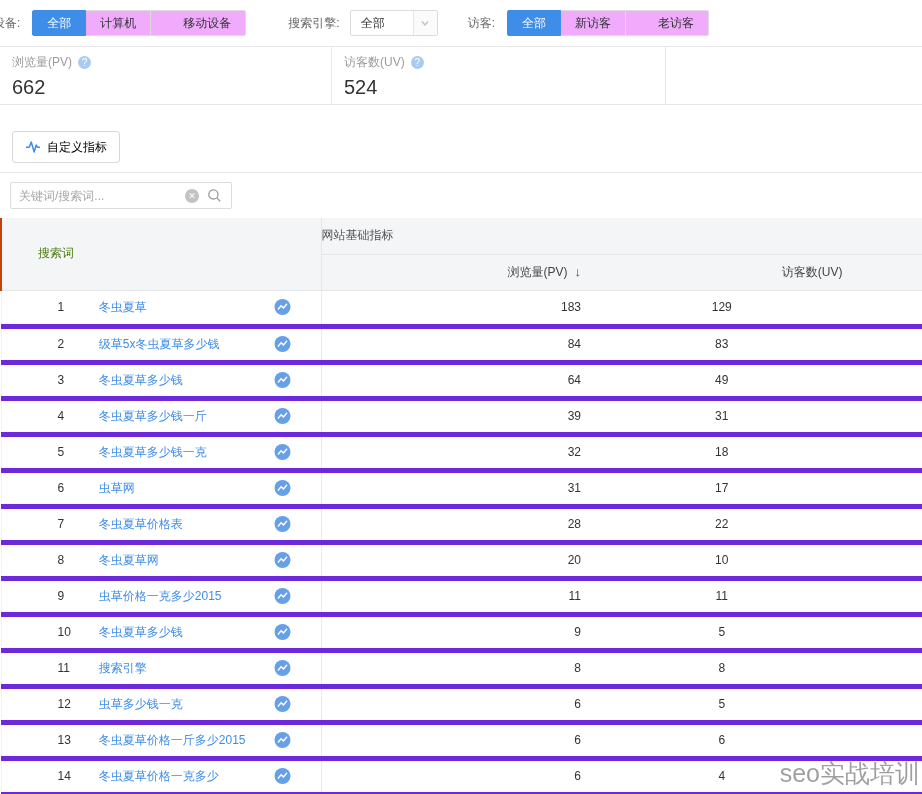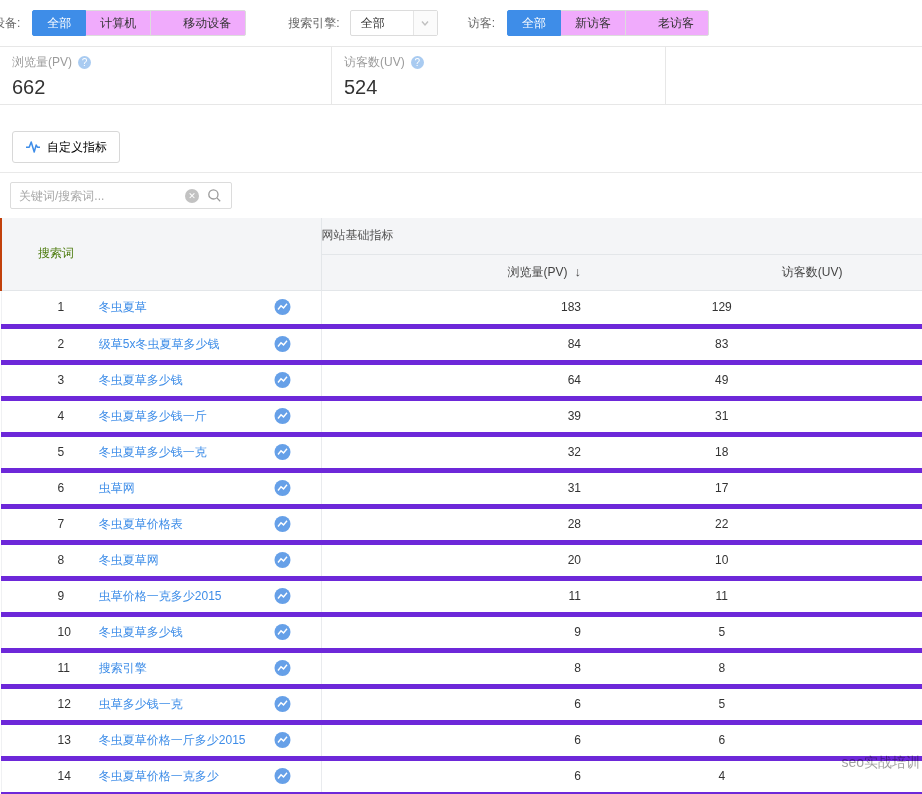--- a/index.html
+++ b/index.html
@@ -95,21 +95,21 @@
   .kw-table tbody td.td-kw { position: relative; border-left: 1px solid #f0f1f3; }
   .rank { display: inline-block; margin-left: 56px; min-width: 15px; color: #333; }
   .kw-link { margin-left: 23px; color: #3E8DE8; text-decoration: none; cursor: pointer; }
   .trend-icon { position: absolute; left: 272px; top: 50%; transform: translateY(-50%); cursor: pointer; display: flex; }
   .kw-table tbody td.td-pv { text-align: right; padding-right: 20px; border-left: 1px solid #e9ebee; }
   .kw-table tbody td.td-uv { text-align: center; padding-right: 80px; border-right: 1px solid #e9ebee; }
   .kw-table tbody tr.stub td { height: 6px; border-bottom: none; }
 
   
   .watermark {
-    position: absolute; right: 2px; bottom: 22px; font-size: 14px;
+    position: absolute; right: 2px; bottom: 4px; font-size: 25px;
     color: rgba(0,0,0,0.38); pointer-events: none; z-index: 5; white-space: nowrap;
   }
 </style>
 </head>
 <body>
 
 
 
 
 <div class="filter-bar">

